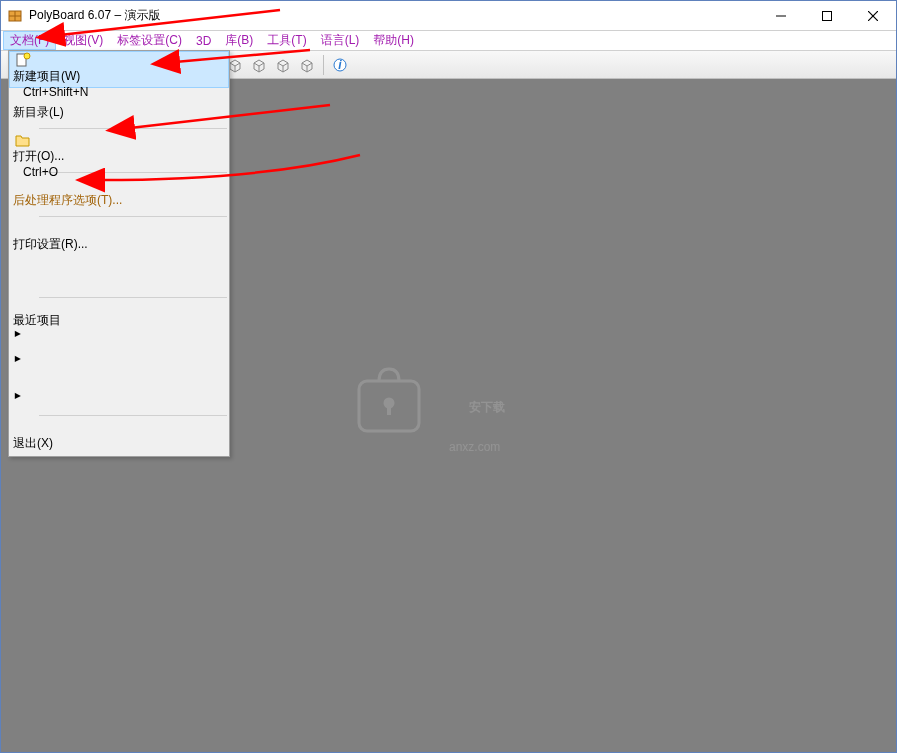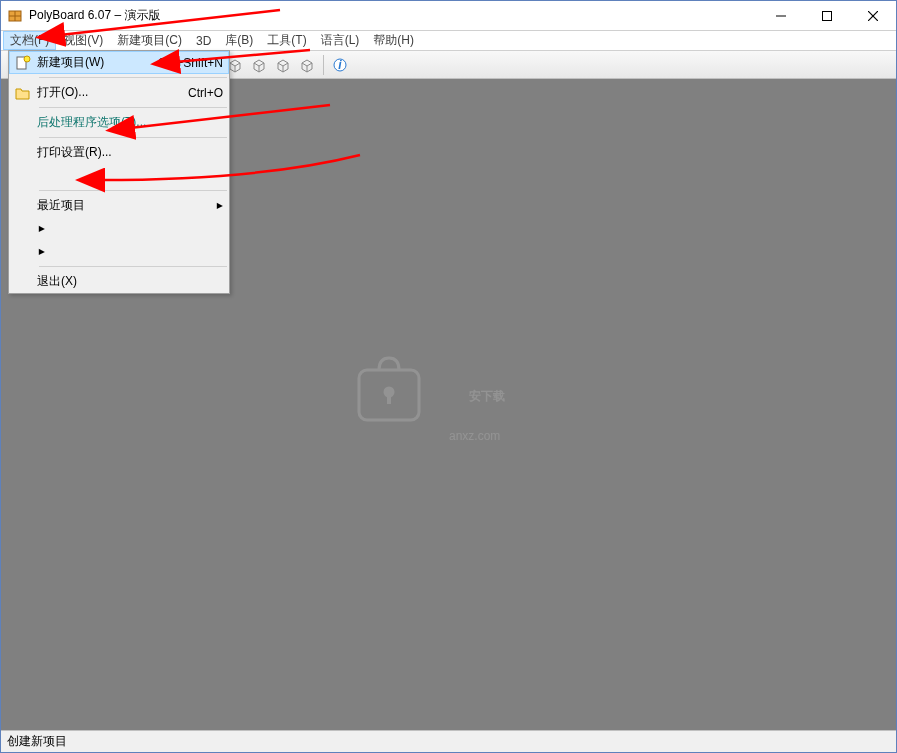--- a/index.html
+++ b/index.html
@@ -7,35 +7,35 @@
 
 .window { width: 897px; height: 753px; border: 1px solid #5e81bc; display: flex; flex-direction: column; background: #fff; }
 
 .titlebar { height: 30px; background: #fff; display: flex; align-items: center; padding: 0 0 0 6px; border-bottom: 1px solid #d0d0d0; }
 .titlebar .app-icon { width: 16px; height: 16px; margin-right: 6px; display: flex; align-items: center; justify-content: center; }
 .titlebar .title-text { flex: 0 0 auto; color: #000; }
 .titlebar .spacer { flex: 1; }
 .titlebar .win-btn { width: 46px; height: 29px; display: flex; align-items: center; justify-content: center; color: #000; }
 
 .menubar { height: 20px; background: #fff; display: flex; align-items: stretch; padding: 0 2px; border-bottom: 1px solid #d0d0d0; }
-.menubar .menu-item { padding: 0 7px; display: flex; align-items: center; color: #404040; cursor: default; }
+.menubar .menu-item { padding: 0 7px; display: flex; align-items: center; color: #a21caf; cursor: default; }
 .menubar .menu-item.open { background: #cce8ff; border: 1px solid #99d1ff; padding: 0 6px; }
 
 .toolbar { height: 28px; background: linear-gradient(#f8f8f8,#e8e8e8); border-bottom: 1px solid #c0c0c0; display: flex; align-items: center; padding: 0 4px; gap: 2px; }
 .toolbar .tb-btn { width: 22px; height: 22px; display: flex; align-items: center; justify-content: center; border: 1px solid transparent; border-radius: 2px; }
 .toolbar .tb-sep { width: 1px; height: 20px; background: #c0c0c0; margin: 0 3px; }
 
 .workspace { flex: 1; background: #808080; position: relative; }
 
 .statusbar { height: 22px; background: #f0f0f0; border-top: 1px solid #c0c0c0; display: flex; align-items: center; padding: 0 6px; color: #000; }
 
 .dropdown { position: absolute; left: 8px; top: 50px; width: 222px; background: #f0f0f0; border: 1px solid #a0a0a0; box-shadow: 2px 2px 4px rgba(0,0,0,0.2); z-index: 100; }
-.dropdown .dd-item { height: 23px; display: flex; align-items: center; padding: 0 6px 0 4px; cursor: default; position: relative; }
+.dropdown .dd-item { height: 37px; display: flex; align-items: flex-start; padding: 0 6px 0 4px; cursor: default; position: relative; flex-direction: column; }
 .dropdown .dd-item.highlighted { background: #cce8ff; border: 1px solid #99d1ff; padding: 0 5px 0 3px; }
-.dropdown .dd-item.disabled { color: #0f766e; }
+.dropdown .dd-item.disabled { color: #a16207; }
 .dropdown .dd-icon { width: 20px; height: 16px; display: flex; align-items: center; justify-content: center; margin-right: 4px; }
 .dropdown .dd-label { flex: 1; }
 .dropdown .dd-shortcut { color: #000; margin-left: 10px; }
 .dropdown .dd-arrow { width: 8px; text-align: right; }
 .dropdown .dd-sep { height: 1px; background: #d0d0d0; margin: 3px 2px 3px 30px; }
 
 .watermark { position: absolute; left: 50%; top: 50%; transform: translate(-50%, -50%); opacity: 0.15; pointer-events: none; text-align: center; }
 .watermark svg { display: block; margin: 0 auto; }
 
 .arrow-overlay { position: absolute; pointer-events: none; z-index: 200; }
@@ -71,21 +71,21 @@
       <svg width="10" height="10">
           <line x1="0" y1="0" x2="10" y2="10" stroke="#000" stroke-width="1.2"></line>
           <line x1="10" y1="0" x2="0" y2="10" stroke="#000" stroke-width="1.2"></line>
         </svg>
     </div>
   </div>
 
   <div class="menubar" id="menubar">
       <div class="menu-item open">文档(F)</div>
       <div class="menu-item">视图(V)</div>
-      <div class="menu-item">新建项目(C)</div>
+      <div class="menu-item">标签设置(C)</div>
       <div class="menu-item">3D</div>
       <div class="menu-item">库(B)</div>
       <div class="menu-item">工具(T)</div>
       <div class="menu-item">语言(L)</div>
       <div class="menu-item">帮助(H)</div>
     </div>
 
   <div class="toolbar">
     <div class="tb-btn">
         <svg class="icon16" viewBox="0 0 16 16">
@@ -182,36 +182,37 @@
           <path d="M30 20 q0 -12 10 -12 q10 0 10 12"></path>
           <circle cx="40" cy="42" r="4" fill="#fff"></circle>
           <path d="M40 46 v8" stroke-width="4"></path>
         </g>
         <text x="120" y="50" font-size="32" fill="#fff" font-weight="bold">安下载</text>
         <text x="100" y="90" font-size="22" fill="#fff" font-family="Arial">anxz.com</text>
       </svg>
     </div>
   </div>
 
-  <div class="statusbar">
-    <span>创建新项目</span>
-  </div>
 
 </div>
 
 <div class="dropdown" id="dropdown">
     <div class="dd-item highlighted">
       <span class="dd-icon">
         <svg class="icon16" viewBox="0 0 16 16">
           <rect x="2" y="2" width="9" height="12" fill="#fff" stroke="#666"></rect>
           <circle cx="12" cy="4" r="3" fill="#ffeb3b" stroke="#c79800"></circle>
         </svg>
       </span>
       <span class="dd-label">新建项目(W)</span>
       <span class="dd-shortcut">Ctrl+Shift+N</span>
+    </div>
+    <div class="dd-item">
+      <span class="dd-icon"></span>
+      <span class="dd-label">新目录(L)</span>
     </div>
     <div class="dd-sep"></div>
     <div class="dd-item">
       <span class="dd-icon">
         <svg class="icon16" viewBox="0 0 16 16">
           <path d="M1 4 h5 l1 2 h7 v8 h-13 z" fill="#ffe08a" stroke="#c79800"></path>
         </svg>
       </span>
       <span class="dd-label">打开(O)...</span>
       <span class="dd-shortcut">Ctrl+O</span>

